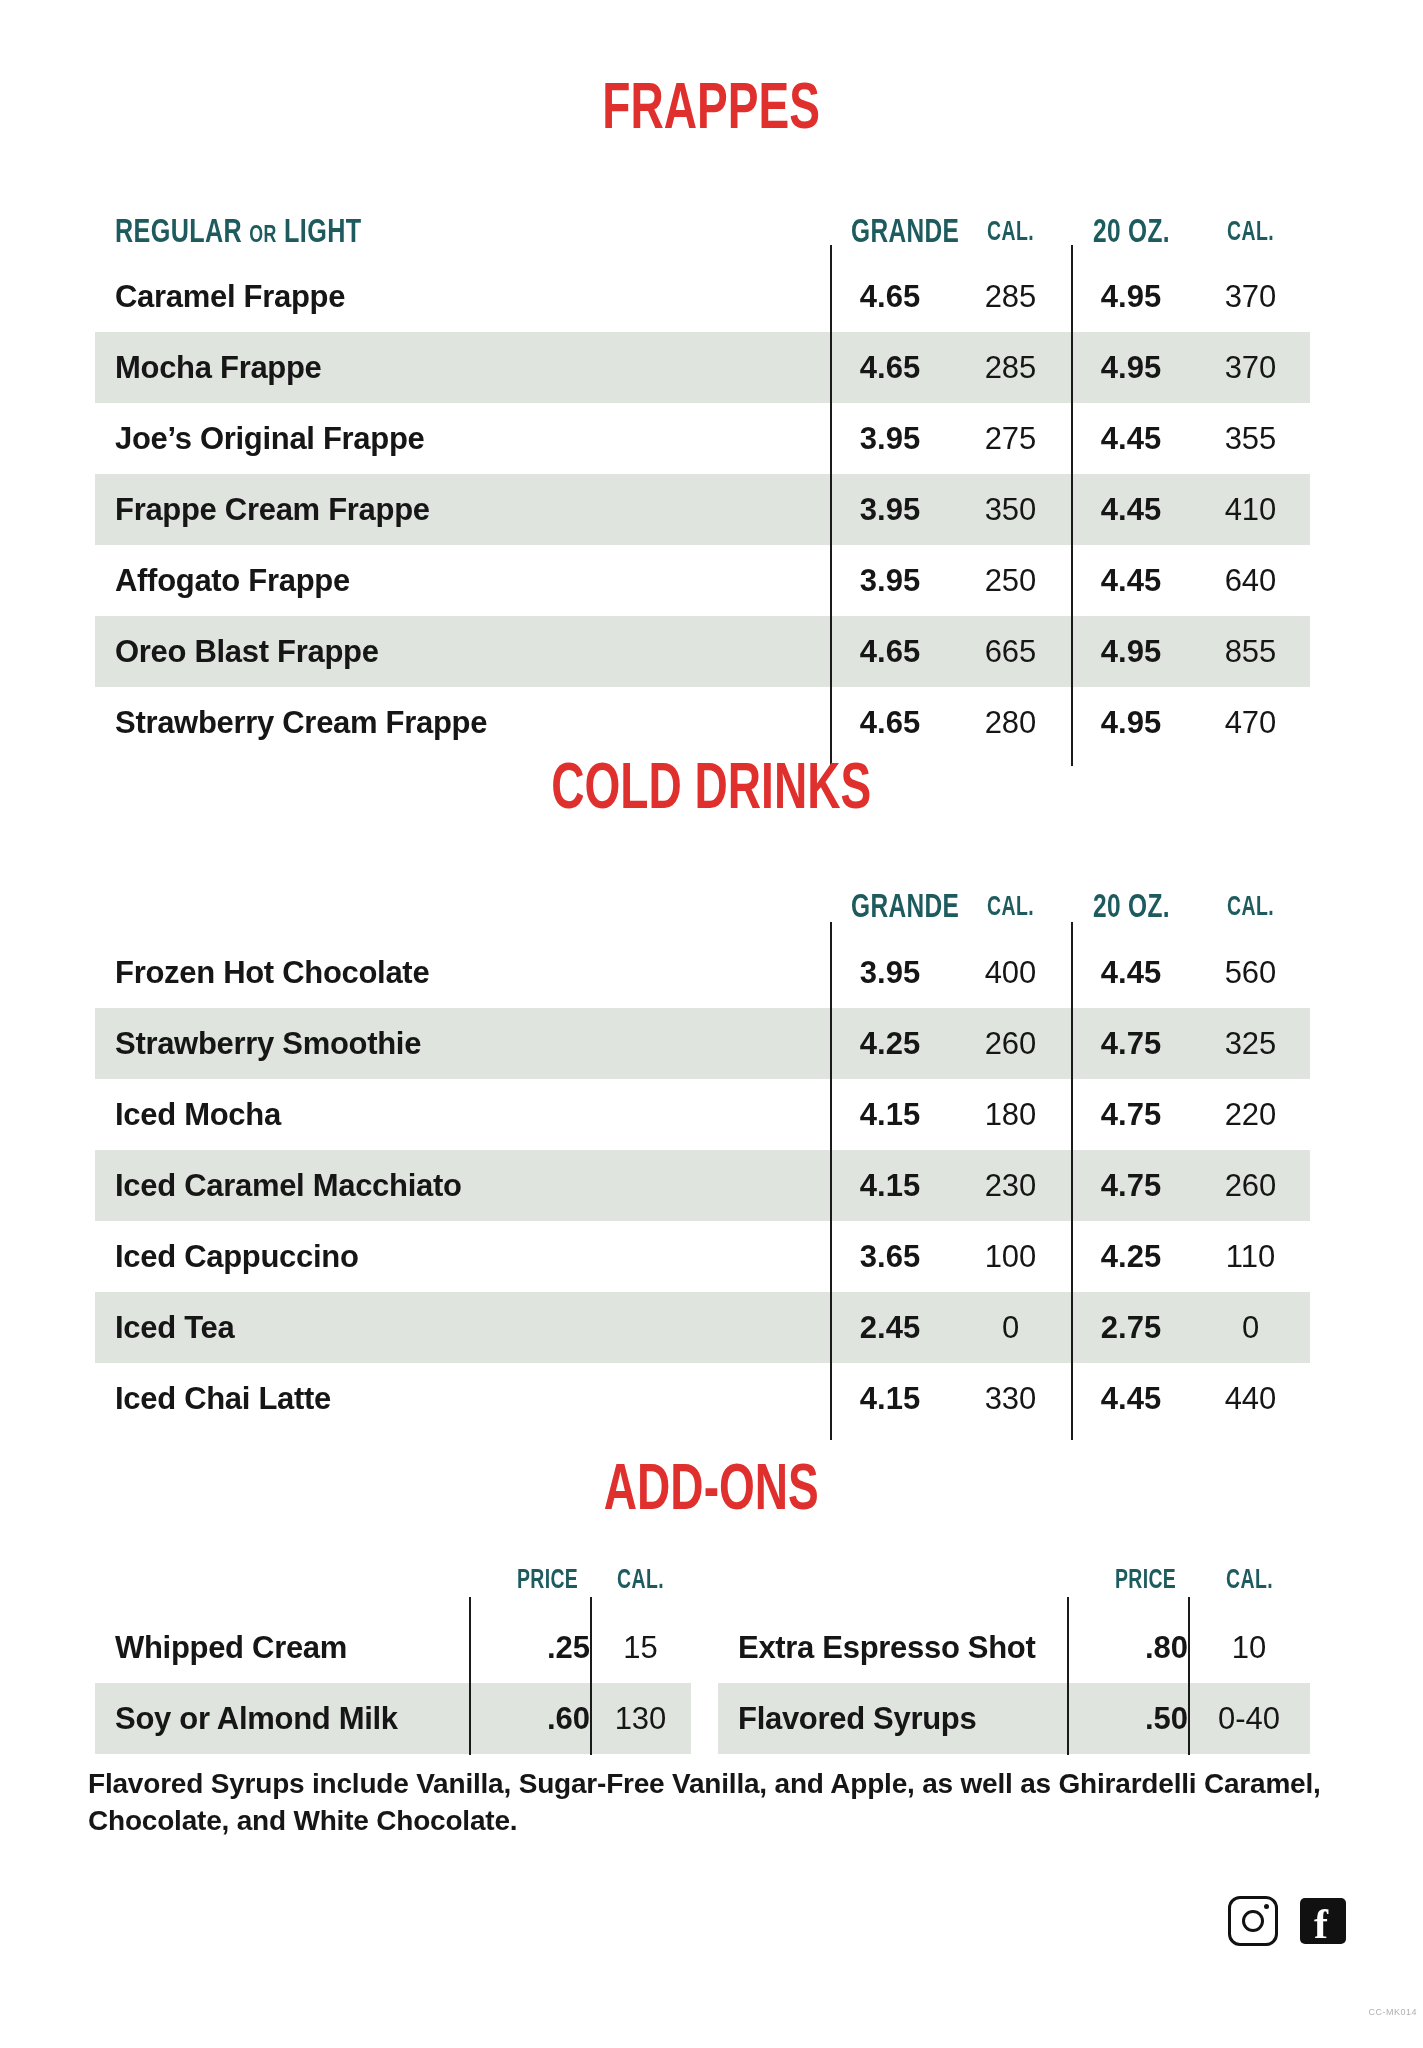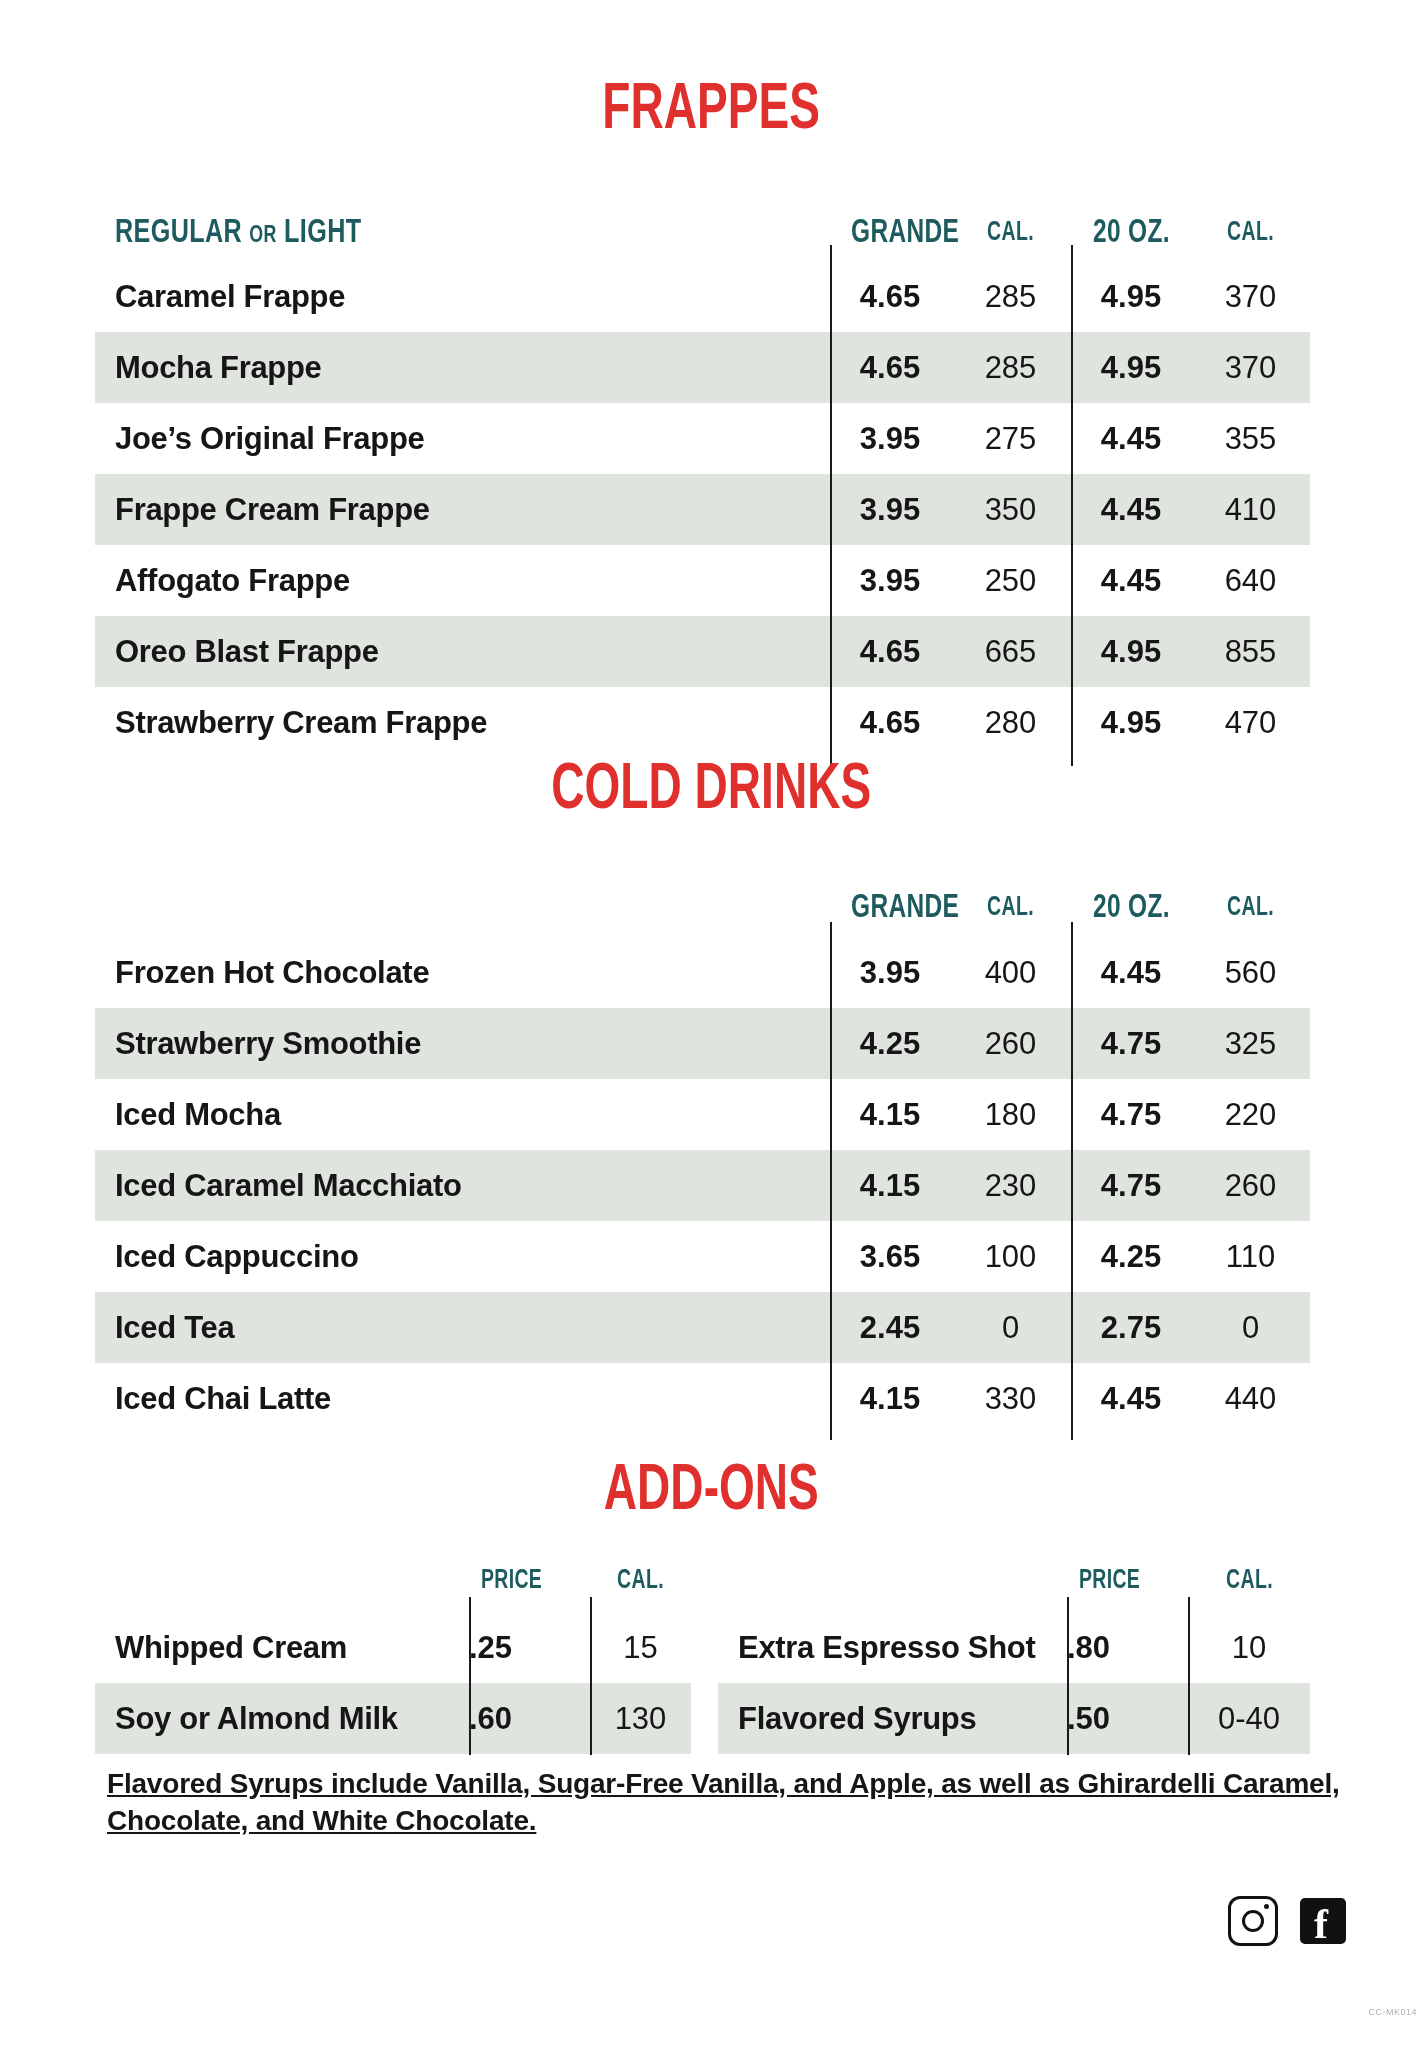--- a/index.html
+++ b/index.html
@@ -22,26 +22,26 @@
   .c2{width:121px;font-weight:400;}
   .c3{width:120px;font-weight:700;}
   .c4{width:119px;font-weight:400;}
   .vline{position:absolute;width:2px;background:#1a1a1a;}
   
   .addons{position:absolute;left:95px;width:1215px;display:flex;}
   .ablock{position:relative;}
   .ablock-left{width:596px;}
   .ablock-right{width:592px;margin-left:27px;}
   .a-name{flex:1;padding-left:20px;font-weight:700;font-size:31px;letter-spacing:-.3px;}
-  .ap{width:121px;text-align:left;font-size:31px;font-weight:700;}
+  .ap{width:121px;text-align:right;font-size:31px;font-weight:700;}
   .ac-l{width:101px;text-align:center;font-size:31px;font-weight:400;}
   .ac-r{width:122px;text-align:center;font-size:31px;font-weight:400;}
   .ahead{display:flex;align-items:center;height:50px;}
-  .note{position:absolute;left:107px;top:1765px;width:1245px;
-        font-weight:700;font-size:28px;line-height:37px;letter-spacing:-.2px;text-decoration:underline;}
+  .note{position:absolute;left:88px;top:1765px;width:1245px;
+        font-weight:700;font-size:28px;line-height:37px;letter-spacing:-.2px;}
   .disclaimer{position:absolute;left:85px;top:1922px;width:1135px;
         font-style:italic;font-size:20px;color:#1e1e1e;}
   .footer-icons{position:absolute;left:1228px;top:1896px;display:flex;gap:22px;align-items:center;}
   .ig{width:44px;height:44px;border:3px solid #111;border-radius:12px;position:relative;}
   .ig-lens{position:absolute;left:11px;top:11px;width:16px;height:16px;border:3px solid #111;border-radius:50%;}
   .ig-dot{position:absolute;right:6px;top:5px;width:5px;height:5px;background:#111;border-radius:50%;}
   .fb{width:46px;height:46px;background:#111;border-radius:5px;position:relative;overflow:hidden;}
   .fb span{position:absolute;left:14px;top:2px;color:#fff;font-weight:700;font-size:42px;font-family:"Liberation Serif",serif;}
   .doc-code{position:absolute;right:6px;top:2007px;font-size:9px;color:#b0b0b0;letter-spacing:.5px;}
 </style>

